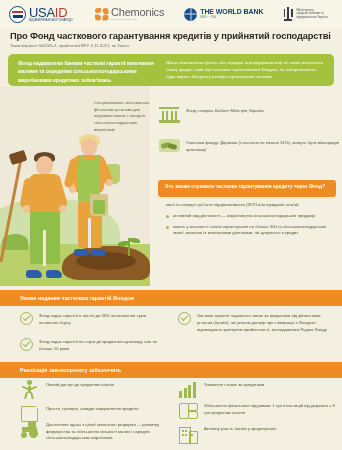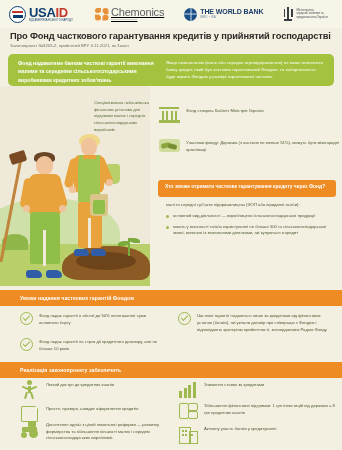--- a/index.html
+++ b/index.html
@@ -12,40 +12,40 @@
   .page{position:relative;width:342px;height:450px;background:#f3f0e2;}
 
   
   .logos{
     position:absolute;left:0;top:0;width:342px;height:28px;
     background:#f7f4e8;
     display:flex;align-items:center;
   }
   .logo{display:flex;align-items:center;height:28px;}
   .logo-usaid{margin-left:9px;}
-  .logo-chem{margin-left:22px;text-decoration:underline;}
+  .logo-chem{margin-left:22px;}
   .logo-wb{margin-left:20px;}
   .logo-min{margin-left:20px;}
 
   .usaid-seal{
     width:15px;height:15px;border-radius:50%;
     background:#fff;border:1.6px solid #0b3d70;
     position:relative;flex:none;
   }
   .usaid-seal:before{
     content:"";position:absolute;left:2px;top:4.5px;right:2px;height:2px;
     background:#c0392b;
   }
   .usaid-seal:after{
     content:"";position:absolute;left:2.5px;top:8px;right:2.5px;height:3.5px;
     background:#0b3d70;
   }
   .usaid-wordmark{margin-left:3px;line-height:1;}
   .usaid-wordmark .big{
-    font-size:13px;font-weight:bold;letter-spacing:-.3px;
+    font-size:13px;font-weight:normal;letter-spacing:-.3px;
   }
   .usaid-wordmark .big .us{color:#0b3d70;}
   .usaid-wordmark .big .aid{color:#c0392b;}
   .usaid-wordmark .small{
     font-size:2.6px;color:#0b3d70;letter-spacing:.12px;margin-top:1px;
   }
 
   .chem-mark{
     width:13px;height:13px;flex:none;position:relative;
   }

